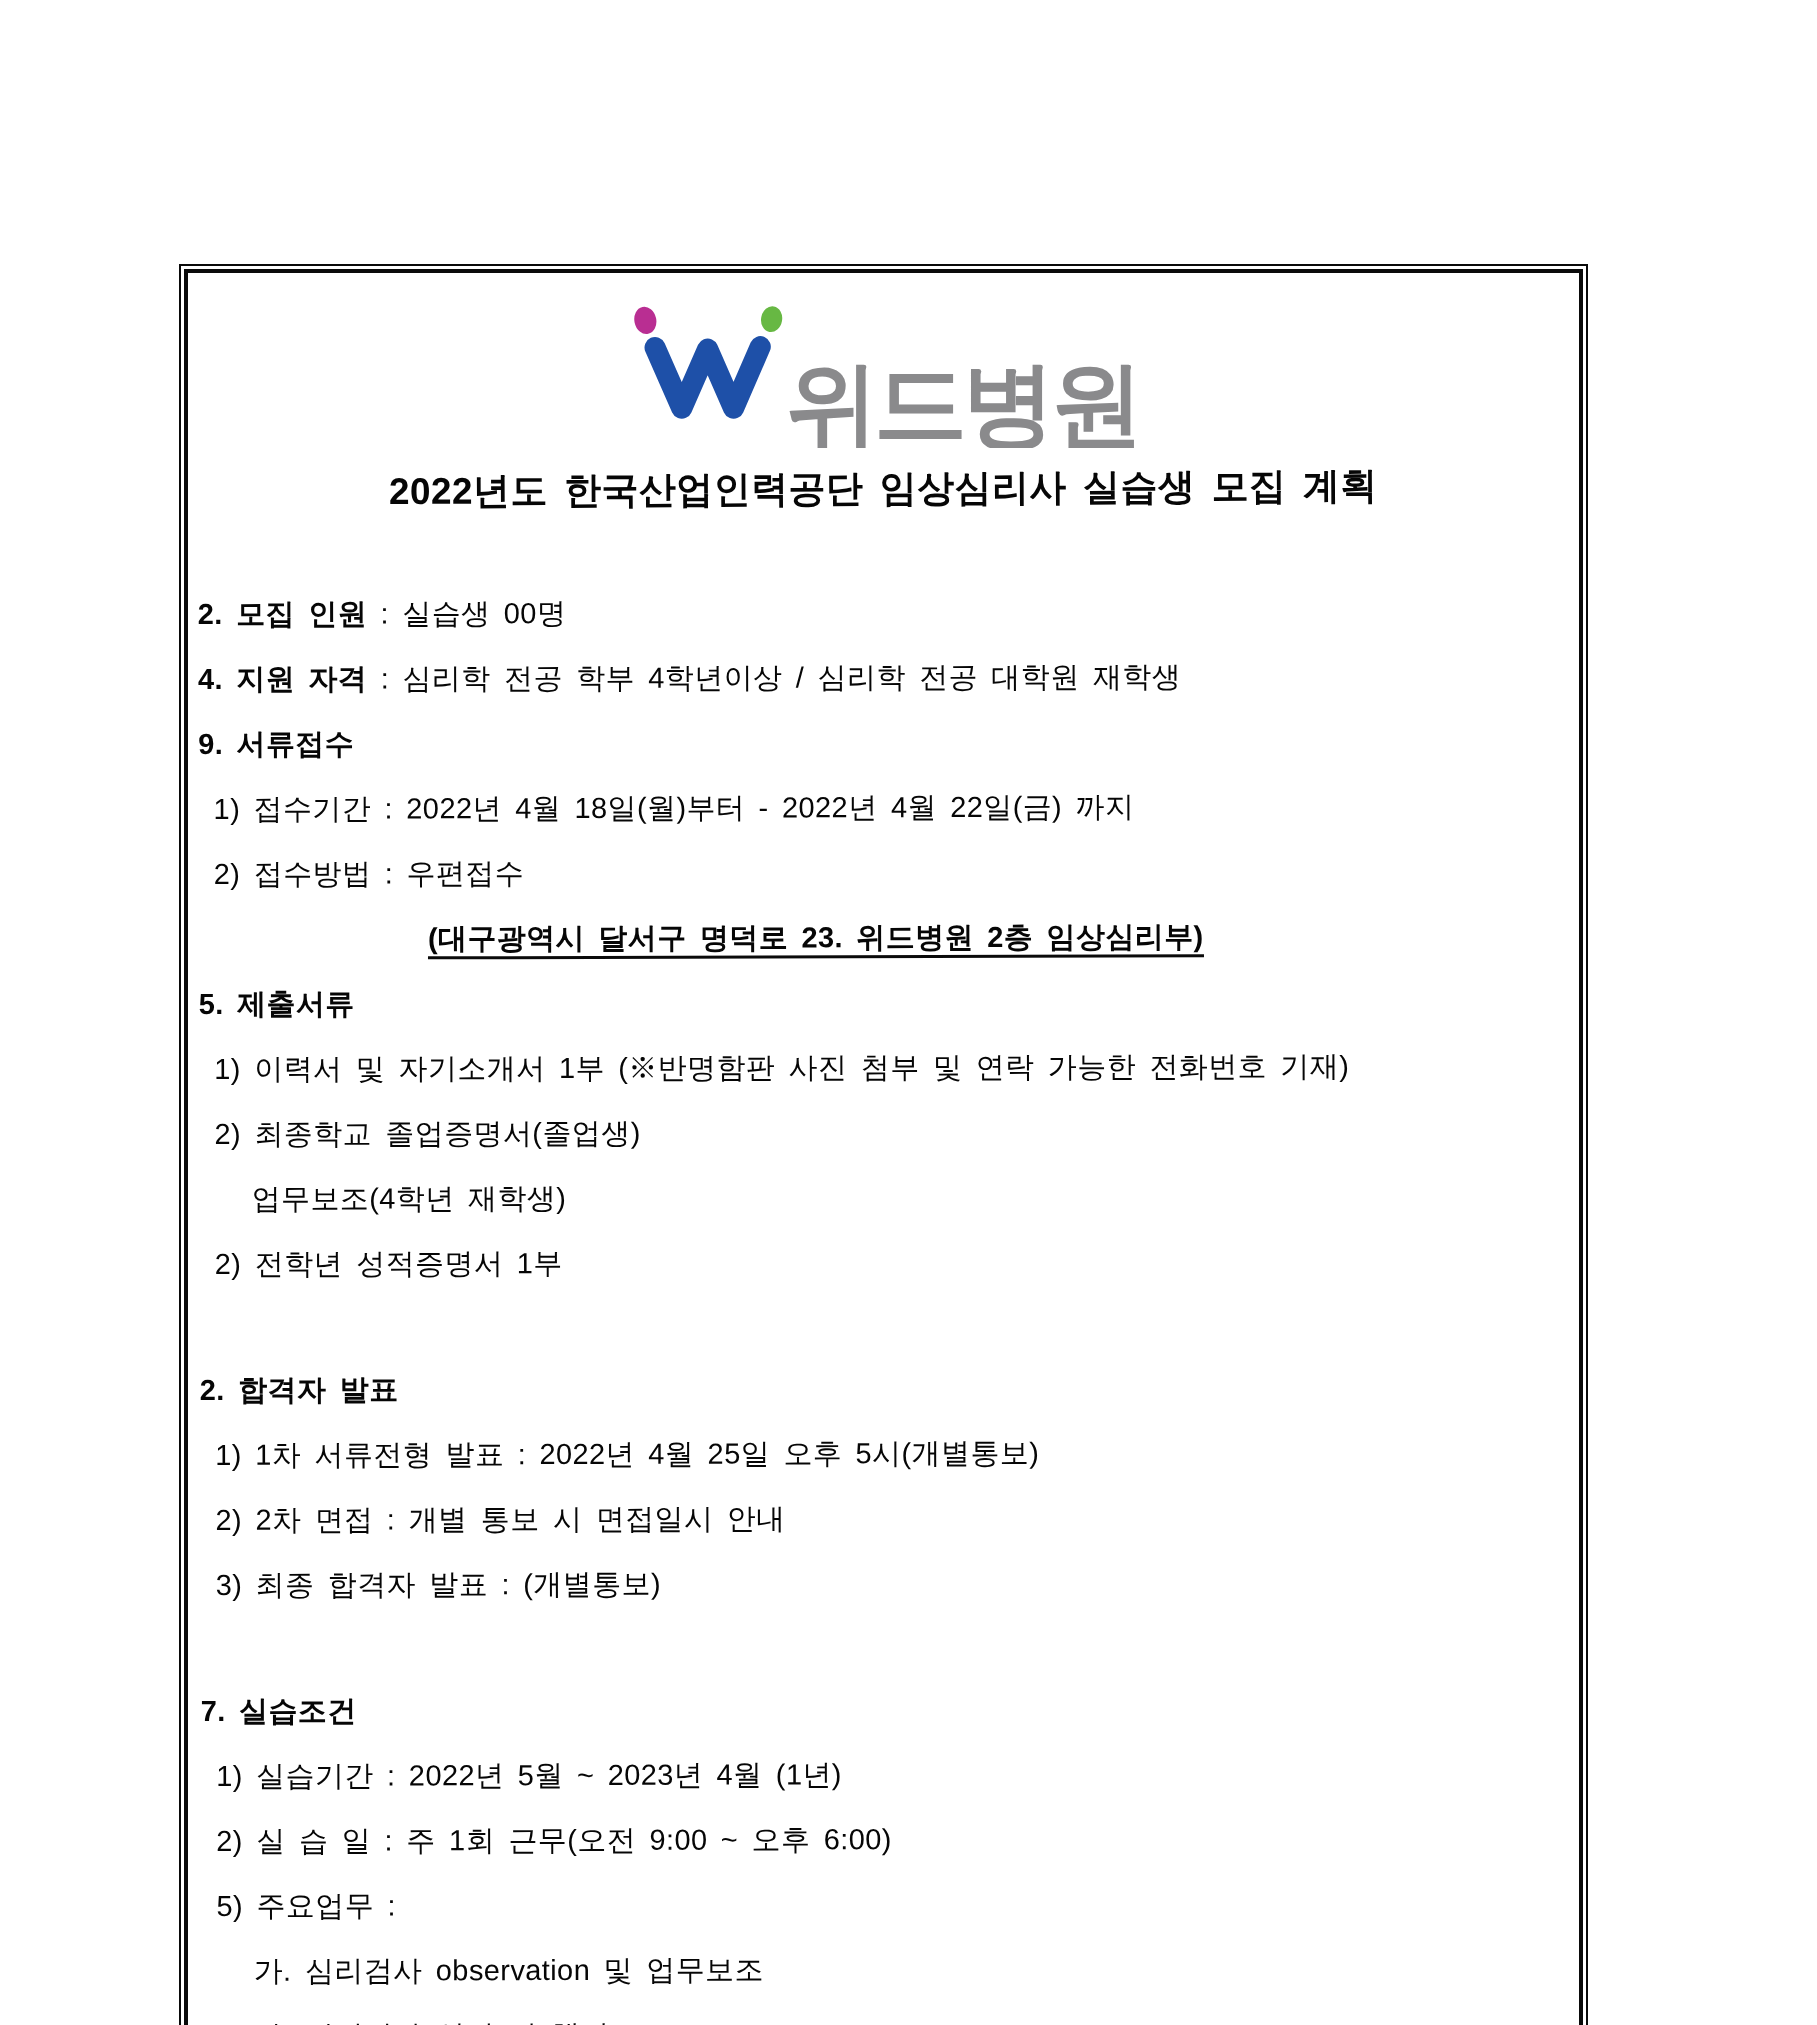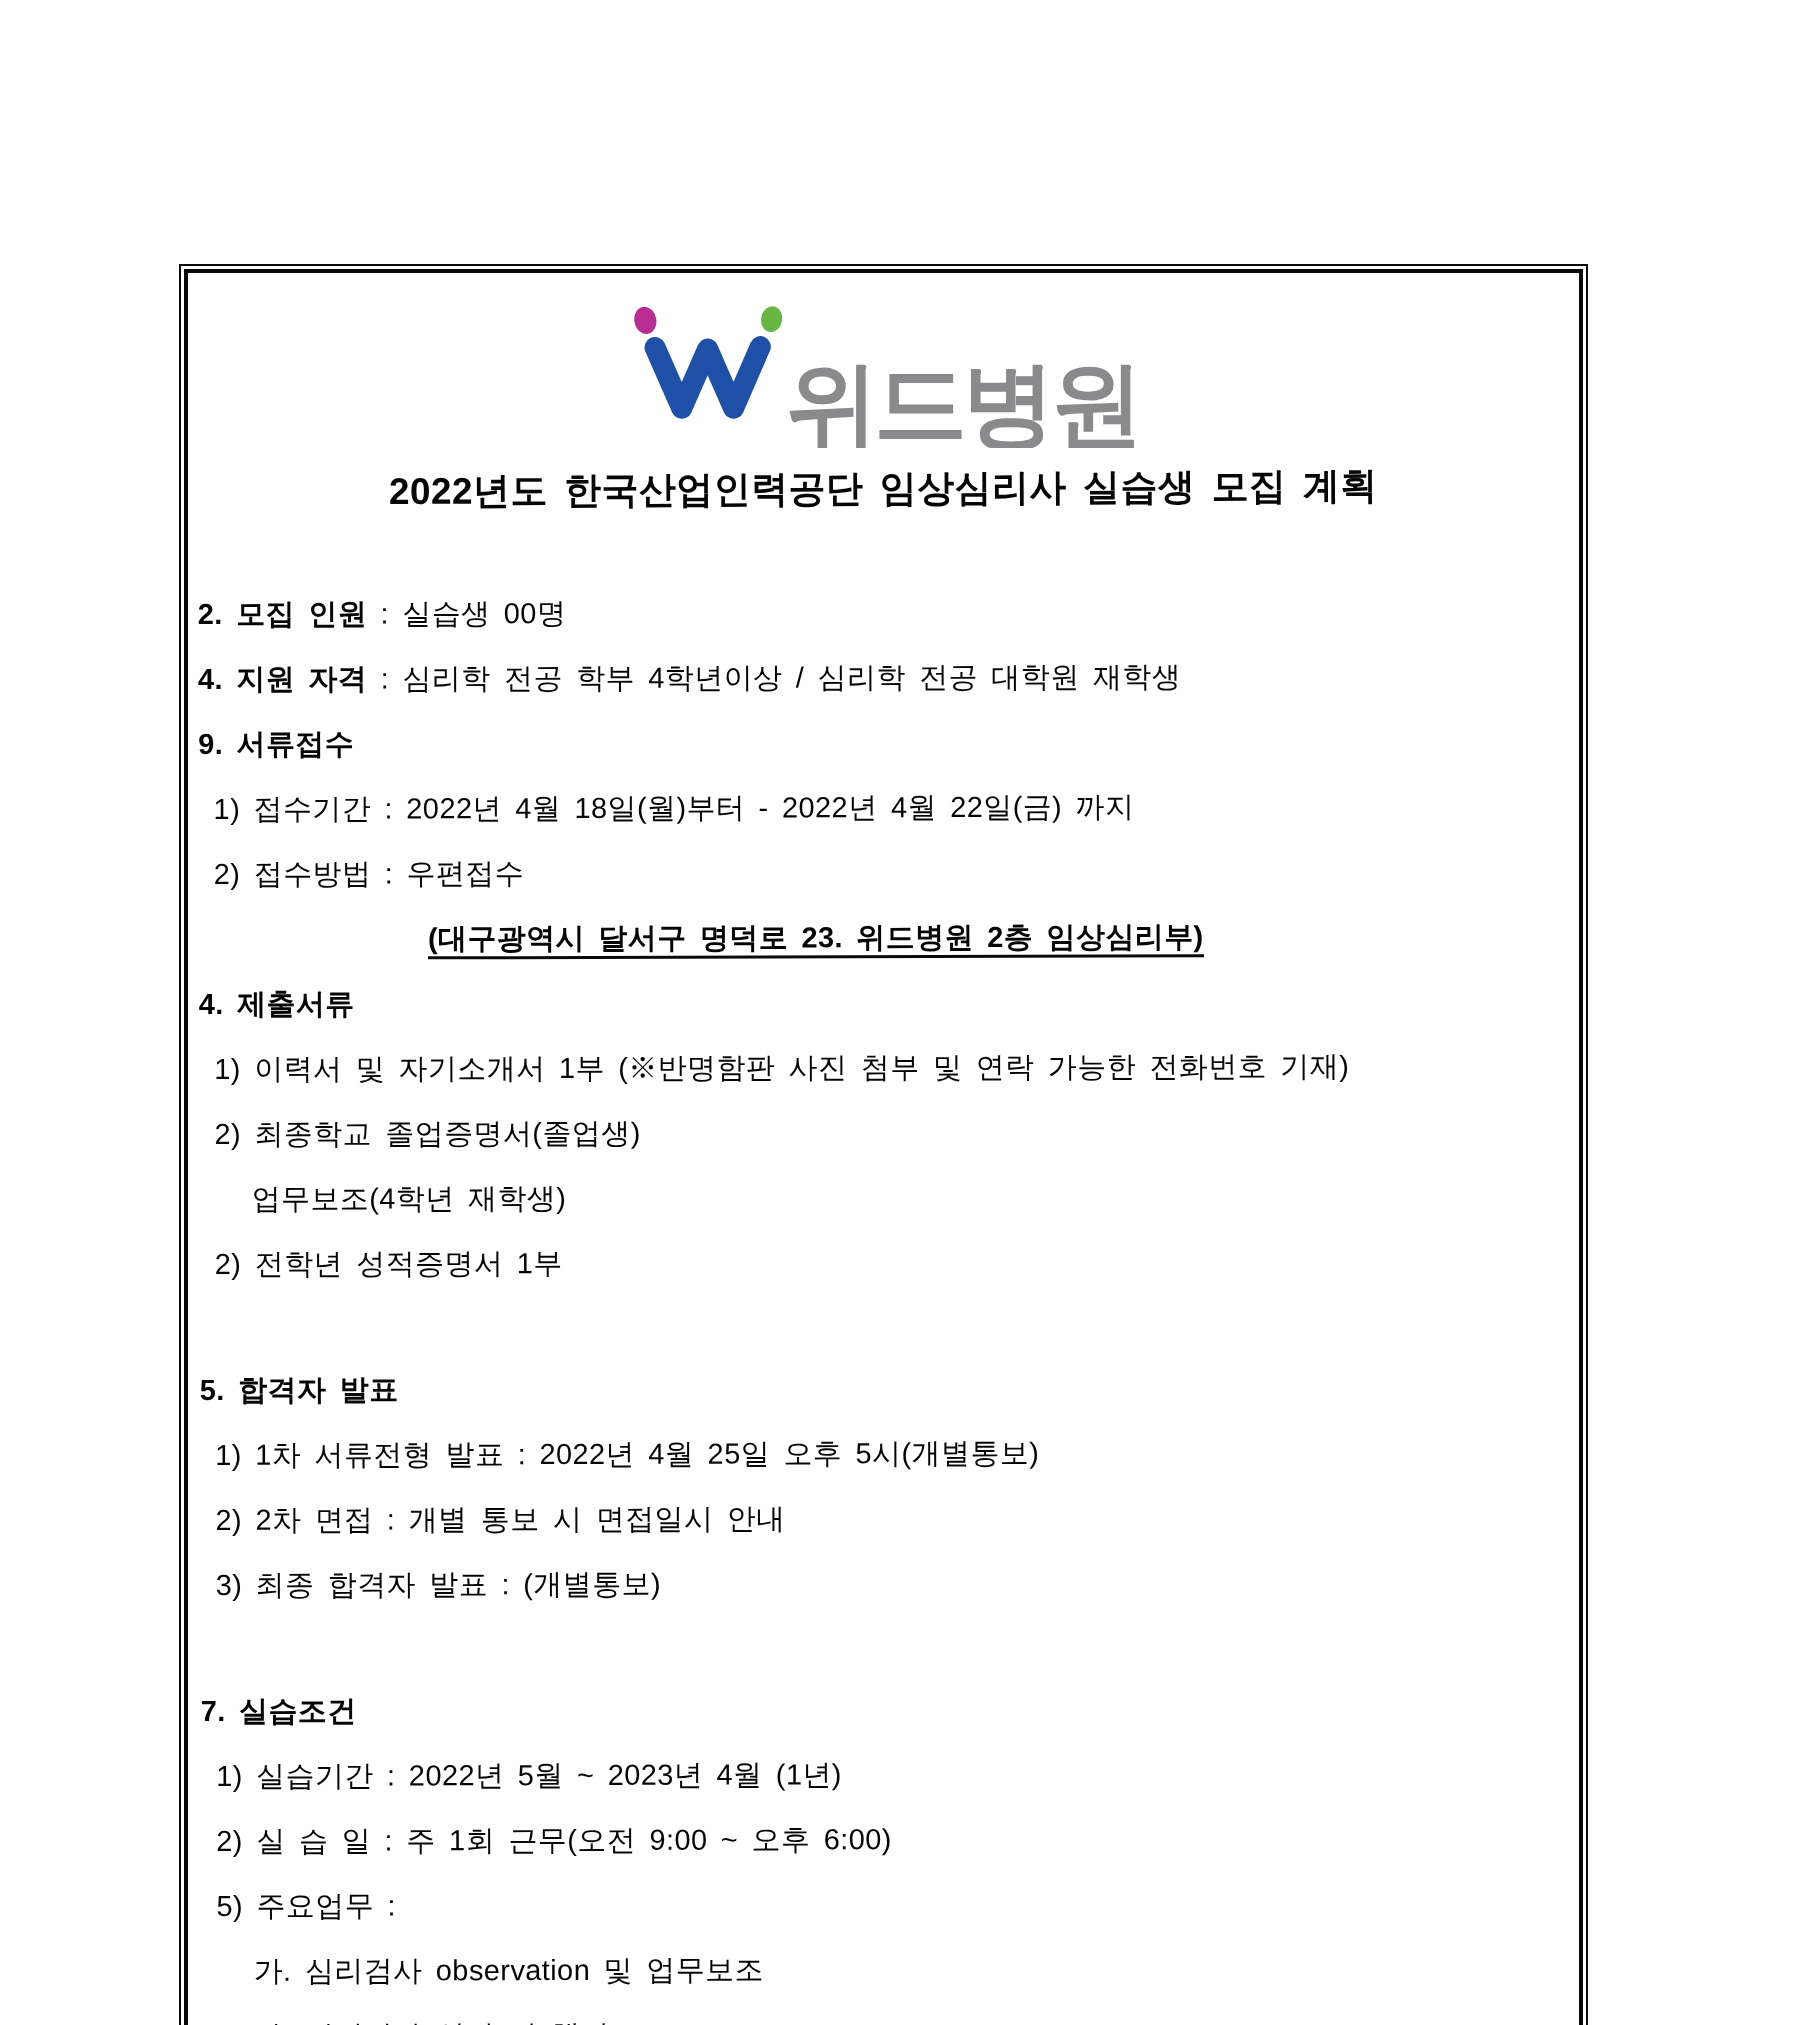--- a/index.html
+++ b/index.html
@@ -83,29 +83,29 @@
       <div class="doc-title">2022년도 한국산업인력공단 임상심리사 실습생 모집 계획</div>
 
       <div class="body-lines">
 
         <div class="line"><span class="bold">2. 모집 인원</span><span> : 실습생 00명</span></div>
         <div class="line"><span class="bold">4. 지원 자격</span><span> : 심리학 전공 학부 4학년이상 / 심리학 전공 대학원 재학생</span></div>
         <div class="line"><span class="bold">9. 서류접수</span><span></span></div>
         <div class="line ind1"><span class="bold"></span><span>1) 접수기간 : 2022년 4월 18일(월)부터 - 2022년 4월 22일(금) 까지</span></div>
         <div class="line ind1"><span class="bold"></span><span>2) 접수방법 : 우편접수</span></div>
         <div class="line addr"><span class="bold ul">(대구광역시 달서구 명덕로 23. 위드병원 2층 임상심리부)</span><span></span></div>
-        <div class="line"><span class="bold">4. 제출서류</span><span></span></div>
+        <div class="line"><span class="bold">5. 제출서류</span><span></span></div>
         <div class="line ind1"><span class="bold"></span><span>1) 이력서 및 자기소개서 1부 (※반명함판 사진 첨부 및 연락 가능한 전화번호 기재)</span></div>
         <div class="line ind1"><span class="bold"></span><span>2) 최종학교 졸업증명서(졸업생)</span></div>
         <div class="line ind2"><span class="bold"></span><span>업무보조(4학년 재학생)</span></div>
         <div class="line ind1"><span class="bold"></span><span>2) 전학년 성적증명서 1부</span></div>
 
         <div class="gap"></div>
 
-        <div class="line"><span class="bold">5. 합격자 발표</span><span></span></div>
+        <div class="line"><span class="bold">2. 합격자 발표</span><span></span></div>
         <div class="line ind1"><span class="bold"></span><span>1) 1차 서류전형 발표 : 2022년 4월 25일 오후 5시(개별통보)</span></div>
         <div class="line ind1"><span class="bold"></span><span>2) 2차 면접 : 개별 통보 시 면접일시 안내</span></div>
         <div class="line ind1"><span class="bold"></span><span>3) 최종 합격자 발표 : (개별통보)</span></div>
 
         <div class="gap"></div>
 
         <div class="line"><span class="bold">7. 실습조건</span><span></span></div>
         <div class="line ind1"><span class="bold"></span><span>1) 실습기간 : 2022년 5월 ~ 2023년 4월 (1년)</span></div>
         <div class="line ind1"><span class="bold"></span><span>2) 실 습 일 : 주 1회 근무(오전 9:00 ~ 오후 6:00)</span></div>
         <div class="line ind1"><span class="bold"></span><span>5) 주요업무 :</span></div>

